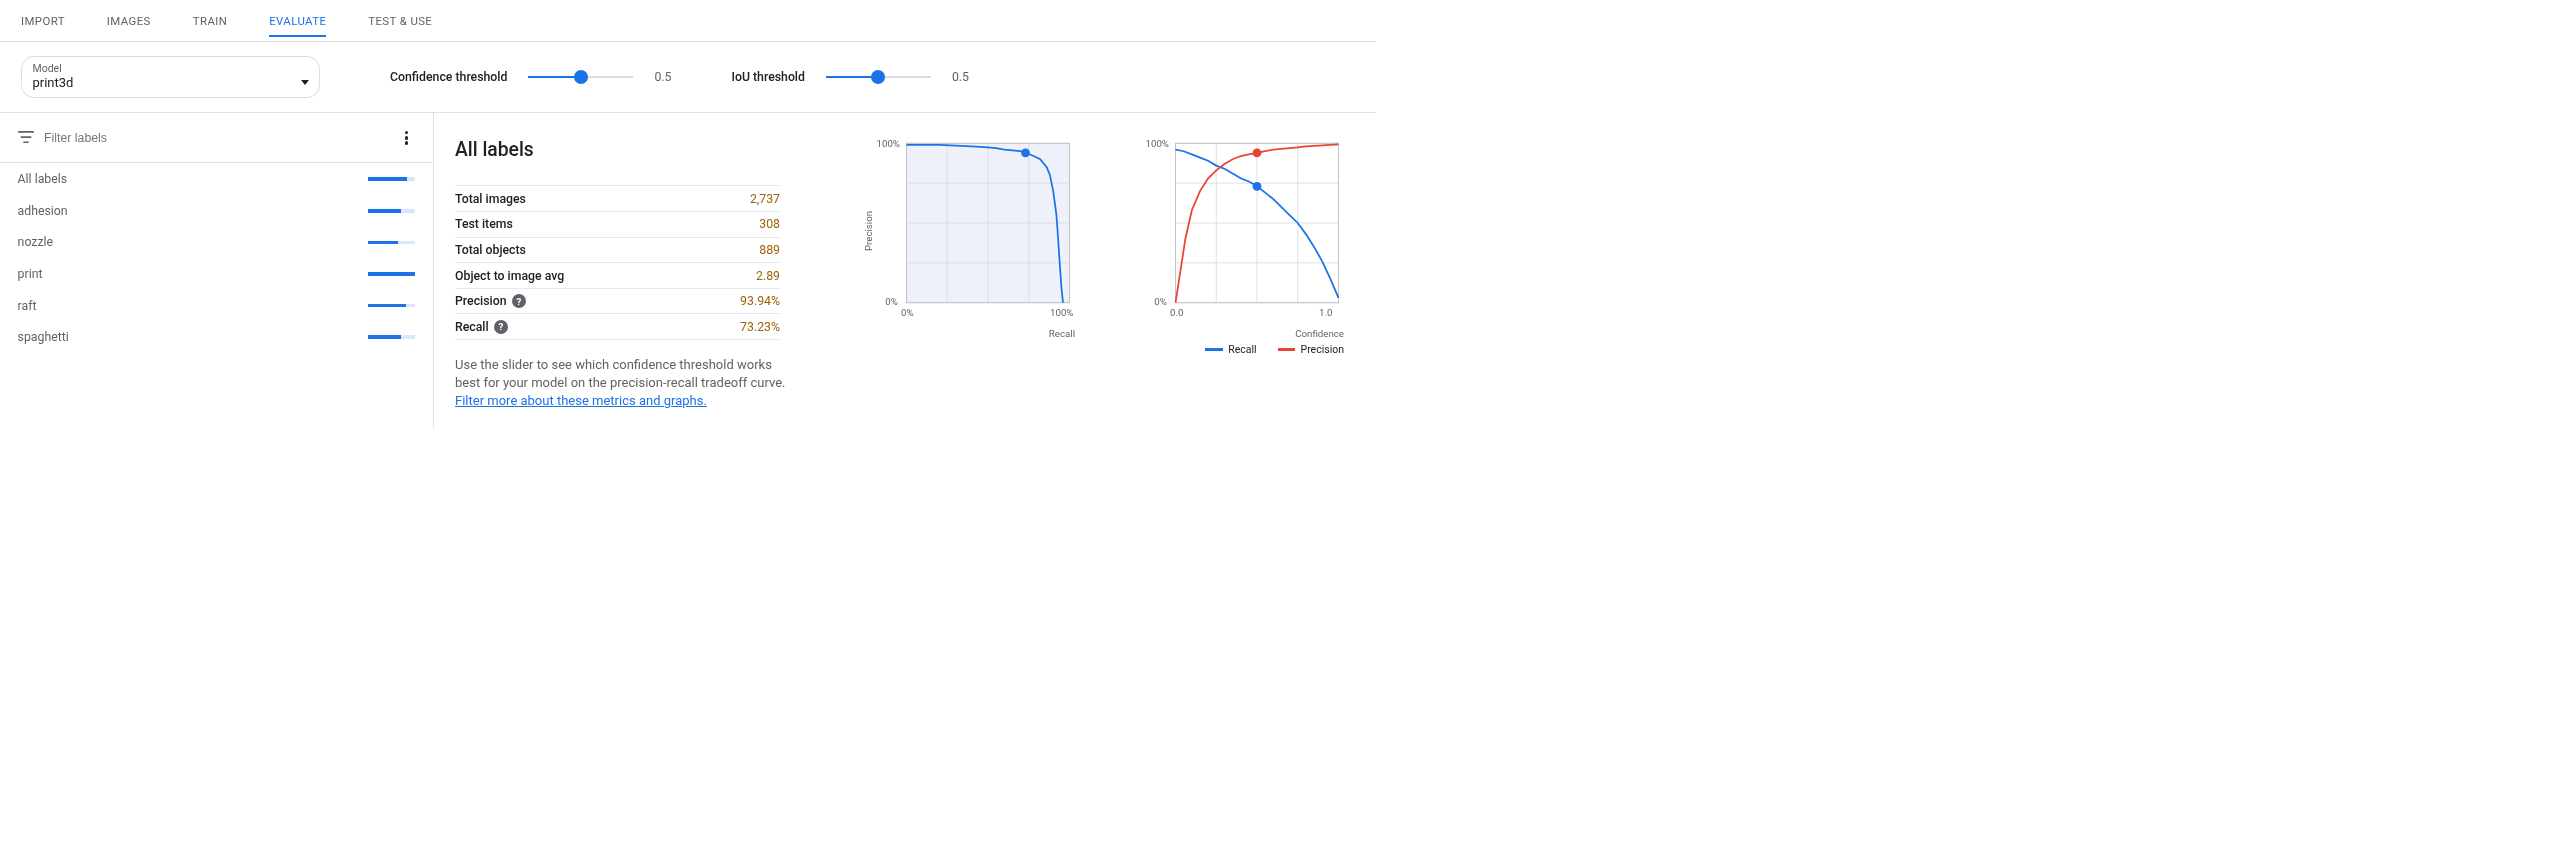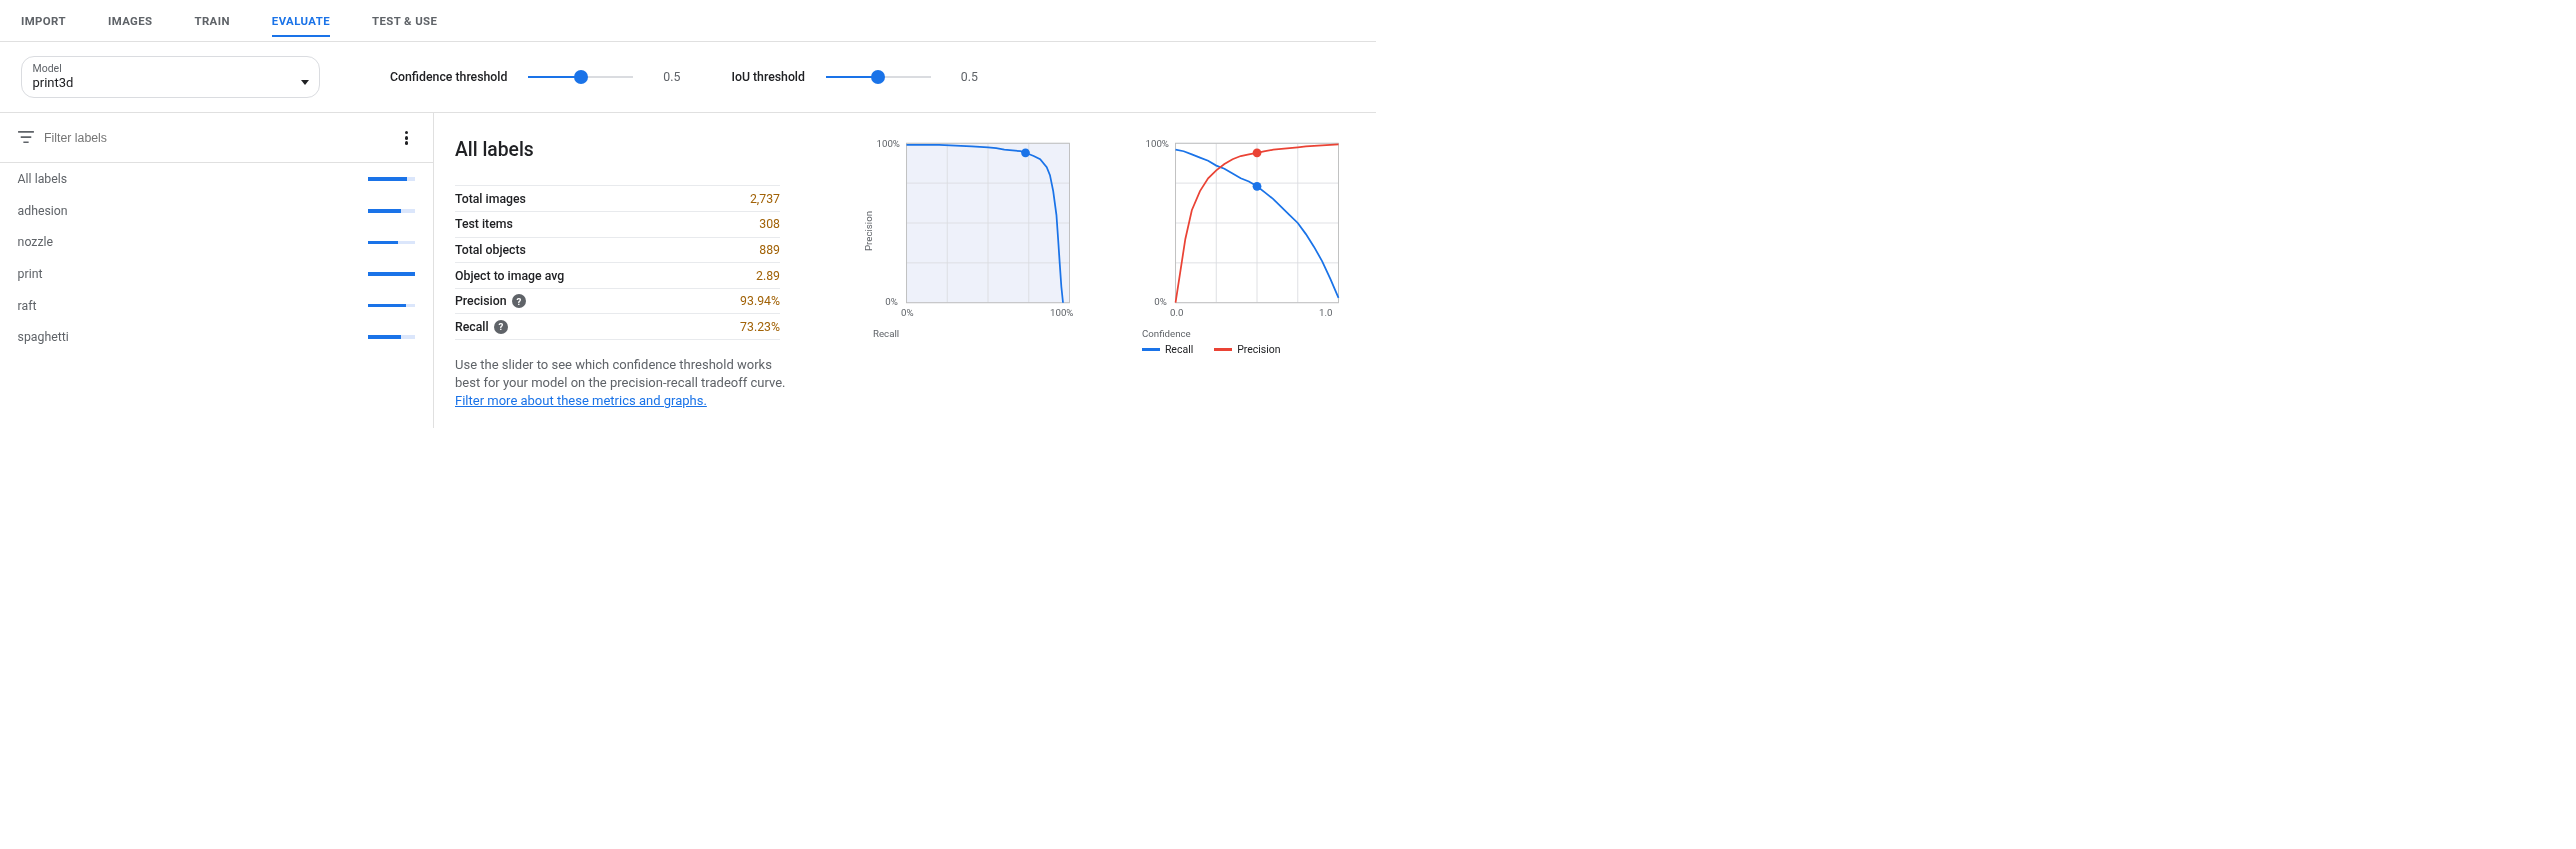--- a/index.html
+++ b/index.html
@@ -14,21 +14,21 @@
   .tabs {
     display: flex;
     align-items: center;
     gap: 42px;
     padding: 0 21px;
     border-bottom: 0.9px solid #e0e0e0;
     height: 42px;
   }
   .tab {
     font-size: 11.4px;
-    font-weight: 700;
+    font-weight: 400;
     letter-spacing: 0.4px;
     color: #5f6368;
     height: 32px;
     display: flex;
     align-items: center;
     cursor: pointer;
     border-bottom: 2.6px solid transparent;
     padding-top: 2.6px;
   }
   .tab.active {
@@ -58,21 +58,20 @@
     width: 0; height: 0;
     border-left: 4.4px solid transparent;
     border-right: 4.4px solid transparent;
     border-top: 5.3px solid #202124;
   }
   .slider-block {
     display: flex;
     align-items: center;
     gap: 21px;
     margin-left: 35px;
-    text-align: right;
   }
   .slider-label { font-size: 12.3px; font-weight: 500; }
   .slider-track {
     position: relative;
     width: 105px;
     height: 1.8px;
     background: #dadce0;
     cursor: pointer;
   }
   .slider-fill {
@@ -138,21 +137,21 @@
   .help-icon {
     width: 14px; height: 14px; border-radius: 50%;
     background: #5f6368; color: #fff;
     font-size: 9.7px; font-weight: bold;
     display: inline-flex; align-items: center; justify-content: center;
     cursor: pointer;
   }
   .hint { margin-top: 16px; font-size: 13px; color: #5f6368; line-height: 1.4; width: 342px; }
   .hint a { color: #1a73e8; text-decoration: underline; }
   
-  .chart-col { display: flex; flex-direction: column; align-items: flex-start; margin-left: 28px; }
+  .chart-col { display: flex; flex-direction: column; align-items: flex-end; margin-left: 28px; }
   .chart-box { position: relative; }
   .axis-label-y {
     position: absolute; left: -24.6px; top: 50%;
     transform: translateY(-50%) rotate(-90deg);
     font-size: 9.7px; color: #5f6368;
   }
   .axis-label-x { margin-top: 3.5px; font-size: 9.7px; color: #5f6368; text-align: center; }
   .tick-label { position: absolute; font-size: 9.7px; color: #5f6368; }
   .legend { display: flex; gap: 21px; margin-top: 3.5px; justify-content: center; }
   .legend-item { display: flex; align-items: center; gap: 5.3px; font-size: 10.5px; }

